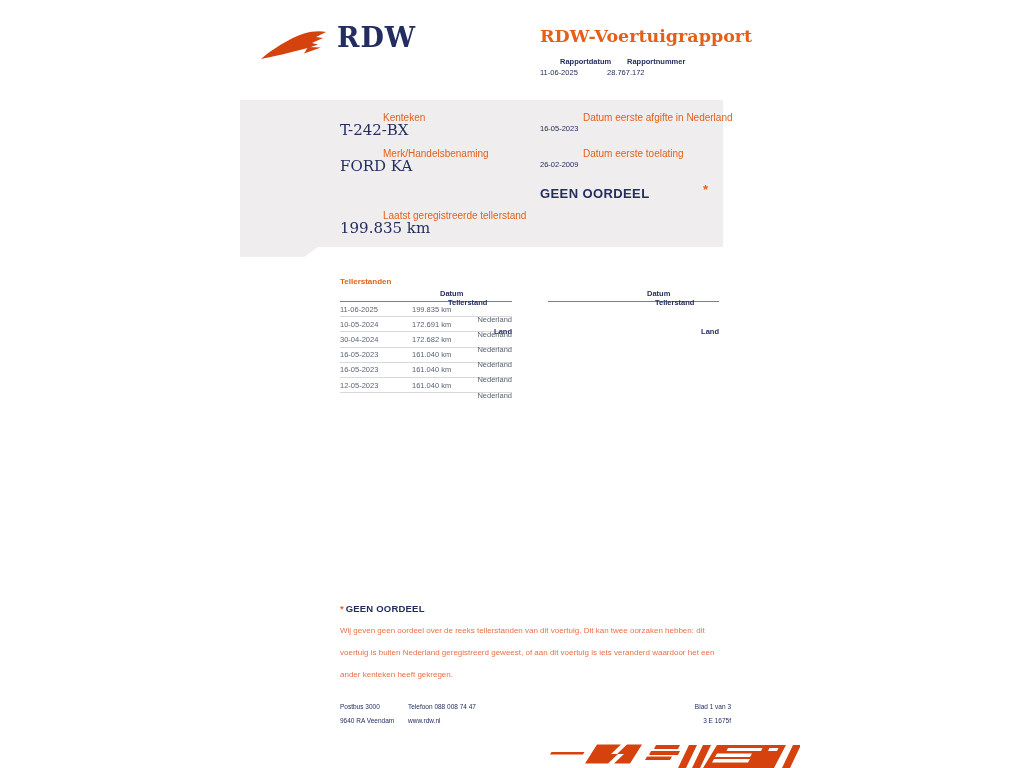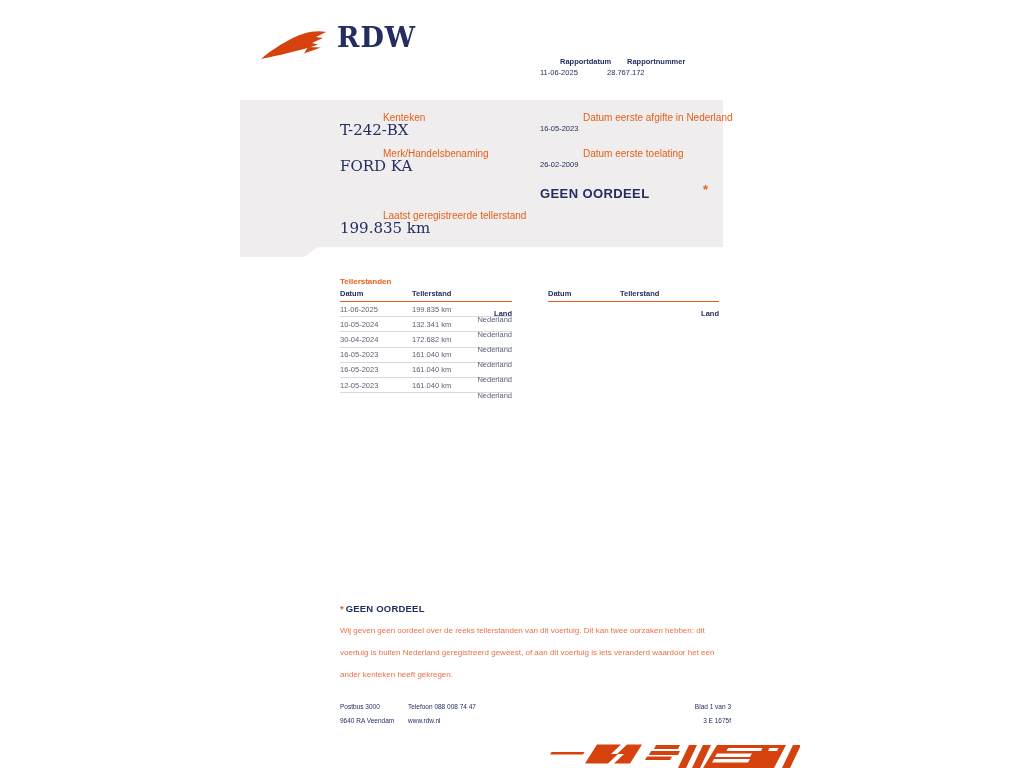--- a/index.html
+++ b/index.html
@@ -31,21 +31,21 @@
   .field-value-lg { font-family:"DejaVu Serif",serif; font-size:15px; color:#232d5f; }
   .field-value-sm { font-size:7.5px; color:#232d5f; }
   .oordeel { left:540px; top:186px; font-size:13px; font-weight:bold; letter-spacing:0.4px; color:#232d5f; }
   .oordeel-star { left:703px; top:182px; font-size:13px; font-weight:bold; color:#e55f17; }
 
   
   .tables-title { left:340px; top:277px; font-size:8px; font-weight:bold; color:#e55f17; }
   .odo-table { top:289px; }
   .t-left { left:340px; width:172px; }
   .t-right { left:548px; width:171px; }
-  .thead { display:flex; align-items:flex-start; height:13px; border-bottom:1.5px solid #e55f17; }
+  .thead { display:flex; align-items:flex-end; height:13px; border-bottom:1.5px solid #e55f17;flex-direction:column; }
   .thead .cell { font-size:7.5px; font-weight:bold; color:#232d5f; }
   .trow { display:flex; align-items:center; height:15.2px; border-bottom:1px solid #d9d9d9; }
   .trow .cell { font-size:7.5px; color:#5b6374; }
   .c1 { width:72px; text-align:left; }
   .c2 { width:64px; text-align:left; }
   .c3 { flex:1; text-align:right;margin-top:20px; }
 
   
   .footnote { left:340px; top:603px; width:385px; }
   .footnote-head { font-size:9.5px; }
@@ -67,20 +67,21 @@
 <body>
 
 <div class="page">
 
   <svg class="abs logo-svg" viewBox="0 0 72 34">
     <path fill="#d5420e" d="M3,31 C13,22 32,10 46,5.5 C54,3 62,2.5 68,4 L58,9 L65,10 L54,15 L60,16.5 C50,20.5 38,23 28,25.5 C18,28 8,30 3,31 Z"></path>
     <path fill="#d5420e" d="M50,19 L63,19.5 L46,25.5 Z"></path>
   </svg>
   <div class="abs logo-text">RDW</div>
 
+  <div class="abs doc-title">RDW-Voertuigrapport</div>
   <div class="abs meta-label lbl-rapportdatum">Rapportdatum</div>
   <div class="abs meta-value val-rapportdatum">11-06-2025</div>
   <div class="abs meta-label lbl-rapportnummer">Rapportnummer</div>
   <div class="abs meta-value val-rapportnummer">28.767.172</div>
 
   <div class="abs panel"></div>
   <div class="abs field-label" style="left:340px; top:112px;">Kenteken</div>
   <div class="abs field-value-lg" style="left:340px; top:121px;">T-242-BX</div>
   <div class="abs field-label" style="left:340px; top:148px;">Merk/Handelsbenaming</div>
   <div class="abs field-value-lg" style="left:340px; top:157px;">FORD KA</div>
@@ -101,21 +102,21 @@
       <div class="cell c2">Tellerstand</div>
       <div class="cell c3">Land</div>
     </div>
     <div class="trow">
       <div class="cell c1">11-06-2025</div>
       <div class="cell c2">199.835 km</div>
       <div class="cell c3">Nederland</div>
     </div>
     <div class="trow">
       <div class="cell c1">10-05-2024</div>
-      <div class="cell c2">132.341 km</div>
+      <div class="cell c2">172.691 km</div>
       <div class="cell c3">Nederland</div>
     </div>
     <div class="trow">
       <div class="cell c1">30-04-2024</div>
       <div class="cell c2">172.682 km</div>
       <div class="cell c3">Nederland</div>
     </div>
     <div class="trow">
       <div class="cell c1">16-05-2023</div>
       <div class="cell c2">161.040 km</div>

